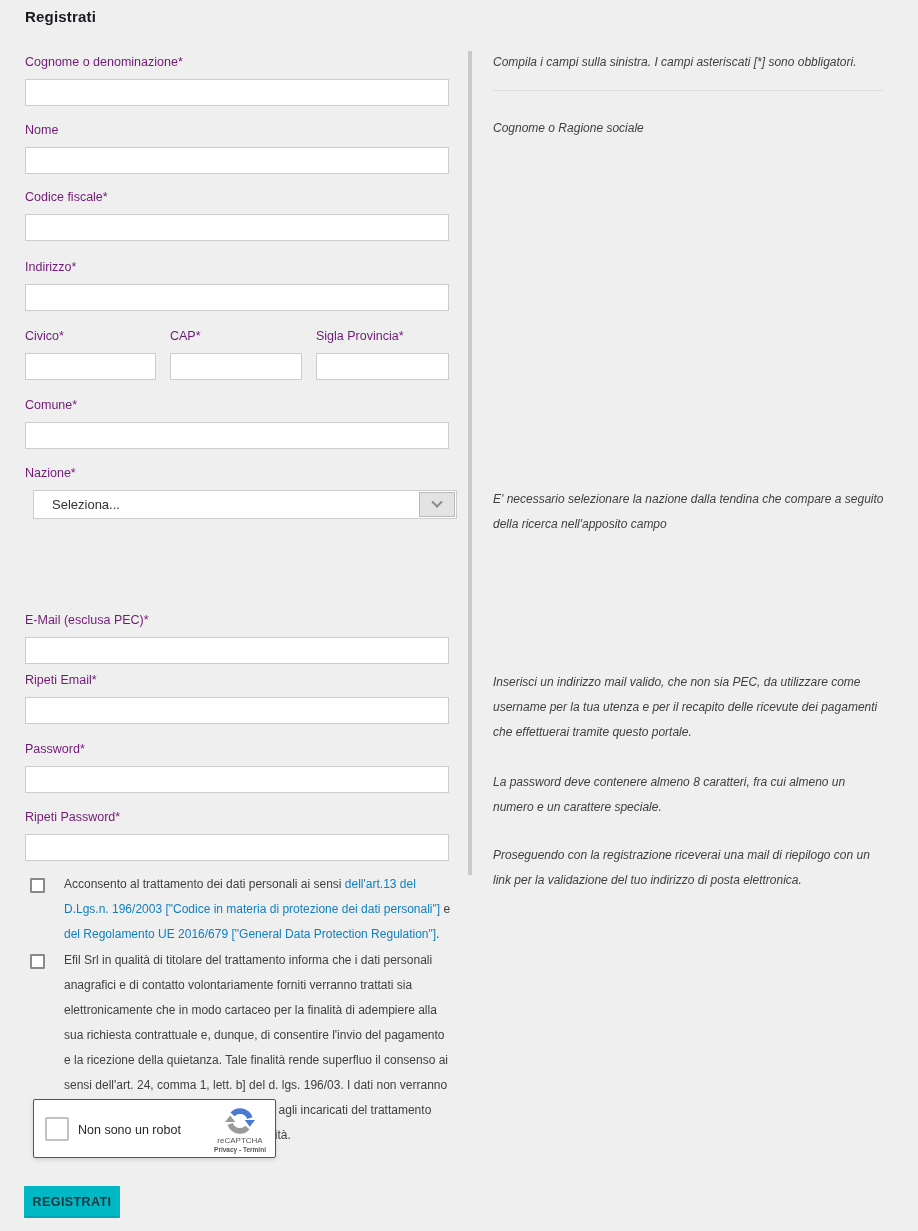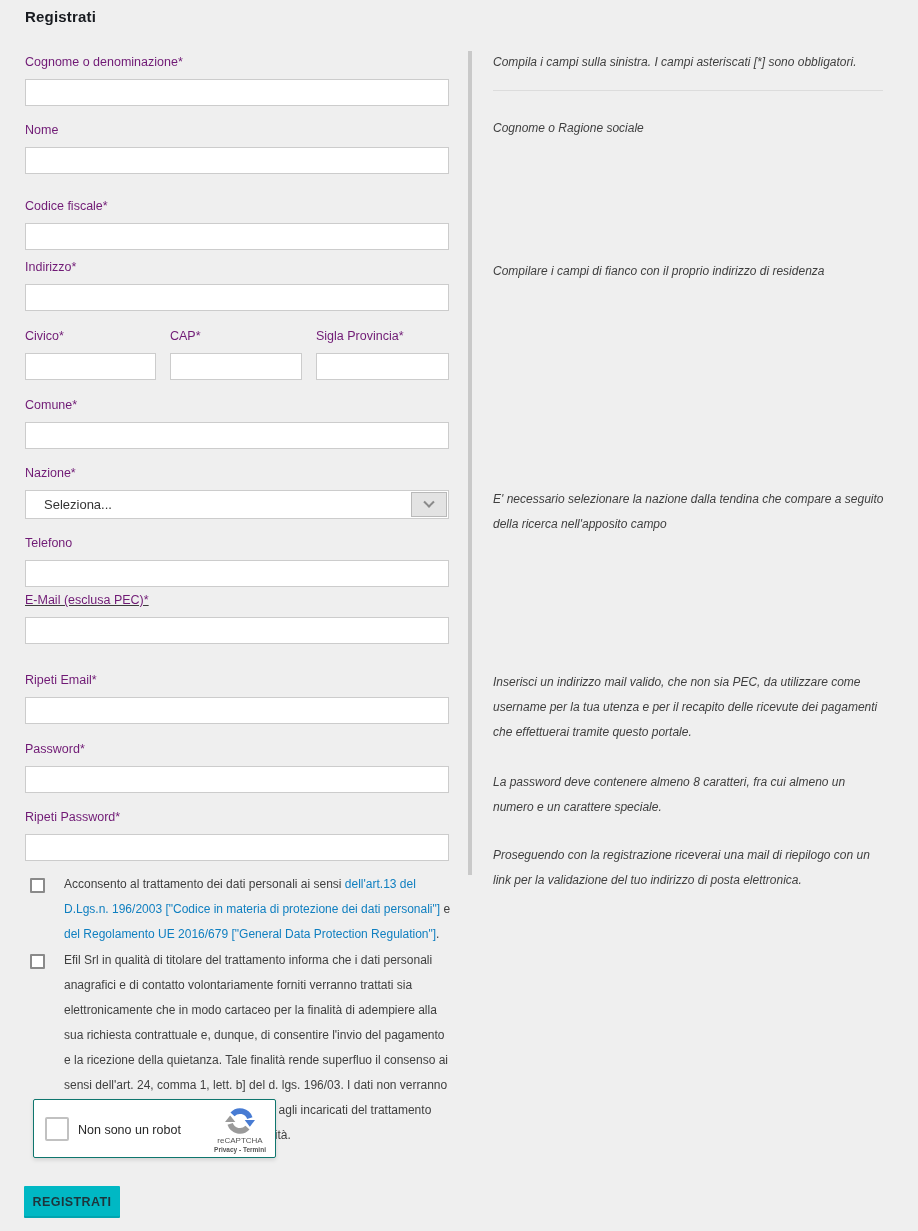--- a/index.html
+++ b/index.html
@@ -32,21 +32,21 @@
     outline:none; display:block;
   }
   .g-civico { left:25px;  width:131px; }
   .g-cap    { left:170px; width:132px; }
   .g-sigla  { left:316px; width:133px; }
 
   
   .select {
     position:relative; width:100%; height:29px;
     background:#ffffff; border:1px solid #cccccc;
-    font-size:13px; color:#333; cursor:default;
+    font-size:13px; color:#333; cursor:default;margin-left:8px;
   }
   .select .sel-text { position:absolute; left:18px; top:6px; }
   .select .sel-btn {
     position:absolute; right:1px; top:1px; bottom:1px; width:36px;
     background:#e3e3e3; border:1px solid #b9b9b9;
     display:flex; align-items:center; justify-content:center;
   }
   .chev {
     width:8px; height:8px; border-right:2px solid #8a8a8a; border-bottom:2px solid #8a8a8a;
     transform:rotate(45deg) translate(-2px,-2px);
@@ -106,21 +106,21 @@
   <div class="group" style="top:54px;">
     <span class="lbl">Cognome o denominazione*</span>
     <input class="txt" type="text" value="" style="">
   </div>
 
   <div class="group" style="top:122px;">
     <span class="lbl">Nome</span>
     <input class="txt" type="text" value="" style="">
   </div>
 
-  <div class="group" style="top:198px;">
+  <div class="group" style="top:189px;">
     <span class="lbl">Codice fiscale*</span>
     <input class="txt" type="text" value="" style="">
   </div>
 
   <div class="group" style="top:259px;">
     <span class="lbl">Indirizzo*</span>
     <input class="txt" type="text" value="" style="">
   </div>
 
   <div class="group g-civico" style="top:328px;">
@@ -144,26 +144,22 @@
   <div class="group" style="top:465px;">
     <span class="lbl">Nazione*</span>
     <div class="select">
       <span class="sel-text">Seleziona...</span>
       <span class="sel-btn">
         <span class="chev"></span>
       </span>
     </div>
   </div>
 
-  <div class="group" style="top:535px;">
-    <span class="lbl">Telefono</span>
-    <input class="txt" type="text" value="" style="">
-  </div>
-
-  <div class="group" style="top:592px;text-decoration:underline;">
+
+  <div class="group" style="top:612px;">
     <span class="lbl">E-Mail (esclusa PEC)*</span>
     <input class="txt" type="text" value="" style="">
   </div>
 
   <div class="group" style="top:672px;">
     <span class="lbl">Ripeti Email*</span>
     <input class="txt" type="text" value="" style="">
   </div>
 
   <div class="group" style="top:741px;">
@@ -174,21 +170,20 @@
   <div class="group" style="top:809px;">
     <span class="lbl">Ripeti Password*</span>
     <input class="txt" type="password" value="" style="">
   </div>
 
   <div class="vdivider"></div>
 
   <div class="rtext" style="top:50px;">Compila i campi sulla sinistra. I campi asteriscati [*] sono obbligatori.</div>
   <div class="hdivider"></div>
   <div class="rtext" style="top:116px;">Cognome o Ragione sociale</div>
-  <div class="rtext" style="top:259px;">Compilare i campi di fianco con il proprio indirizzo di residenza</div>
   <div class="rtext" style="top:487px;">E' necessario selezionare la nazione dalla tendina che compare a seguito della ricerca nell'apposito campo</div>
   <div class="rtext" style="top:670px;">Inserisci un indirizzo mail valido, che non sia PEC, da utilizzare come username per la tua utenza e per il recapito delle ricevute dei pagamenti che effettuerai tramite questo portale.</div>
   <div class="rtext" style="top:770px;">La password deve contenere almeno 8 caratteri, fra cui almeno un numero e un carattere speciale.</div>
   <div class="rtext" style="top:843px;">Proseguendo con la registrazione riceverai una mail di riepilogo con un link per la validazione del tuo indirizzo di posta elettronica.</div>
 
   <div class="consent-box" style="top:878px;"></div>
   <div class="consent-text" style="top:872px;"><span>Acconsento al trattamento dei dati personali ai sensi </span><span class="link">dell'art.13 del D.Lgs.n. 196/2003 ["Codice in materia di protezione dei dati personali"]</span><span> e </span><span class="link">del Regolamento UE 2016/679 ["General Data Protection Regulation"]</span><span>.</span></div>
 
   <div class="consent-box" style="top:954px;"></div>
   <div class="consent-text" style="top:948px;">Efil Srl in qualità di titolare del trattamento informa che i dati personali anagrafici e di contatto volontariamente forniti verranno trattati sia elettronicamente che in modo cartaceo per la finalità di adempiere alla sua richiesta contrattuale e, dunque, di consentire l'invio del pagamento e la ricezione della quietanza. Tale finalità rende superfluo il consenso ai sensi dell'art. 24, comma 1, lett. b] del d. lgs. 196/03. I dati non verranno diffusi e verranno comunicati solamente agli incaricati del trattamento ritualmente designati, per le stesse finalità.</div>

